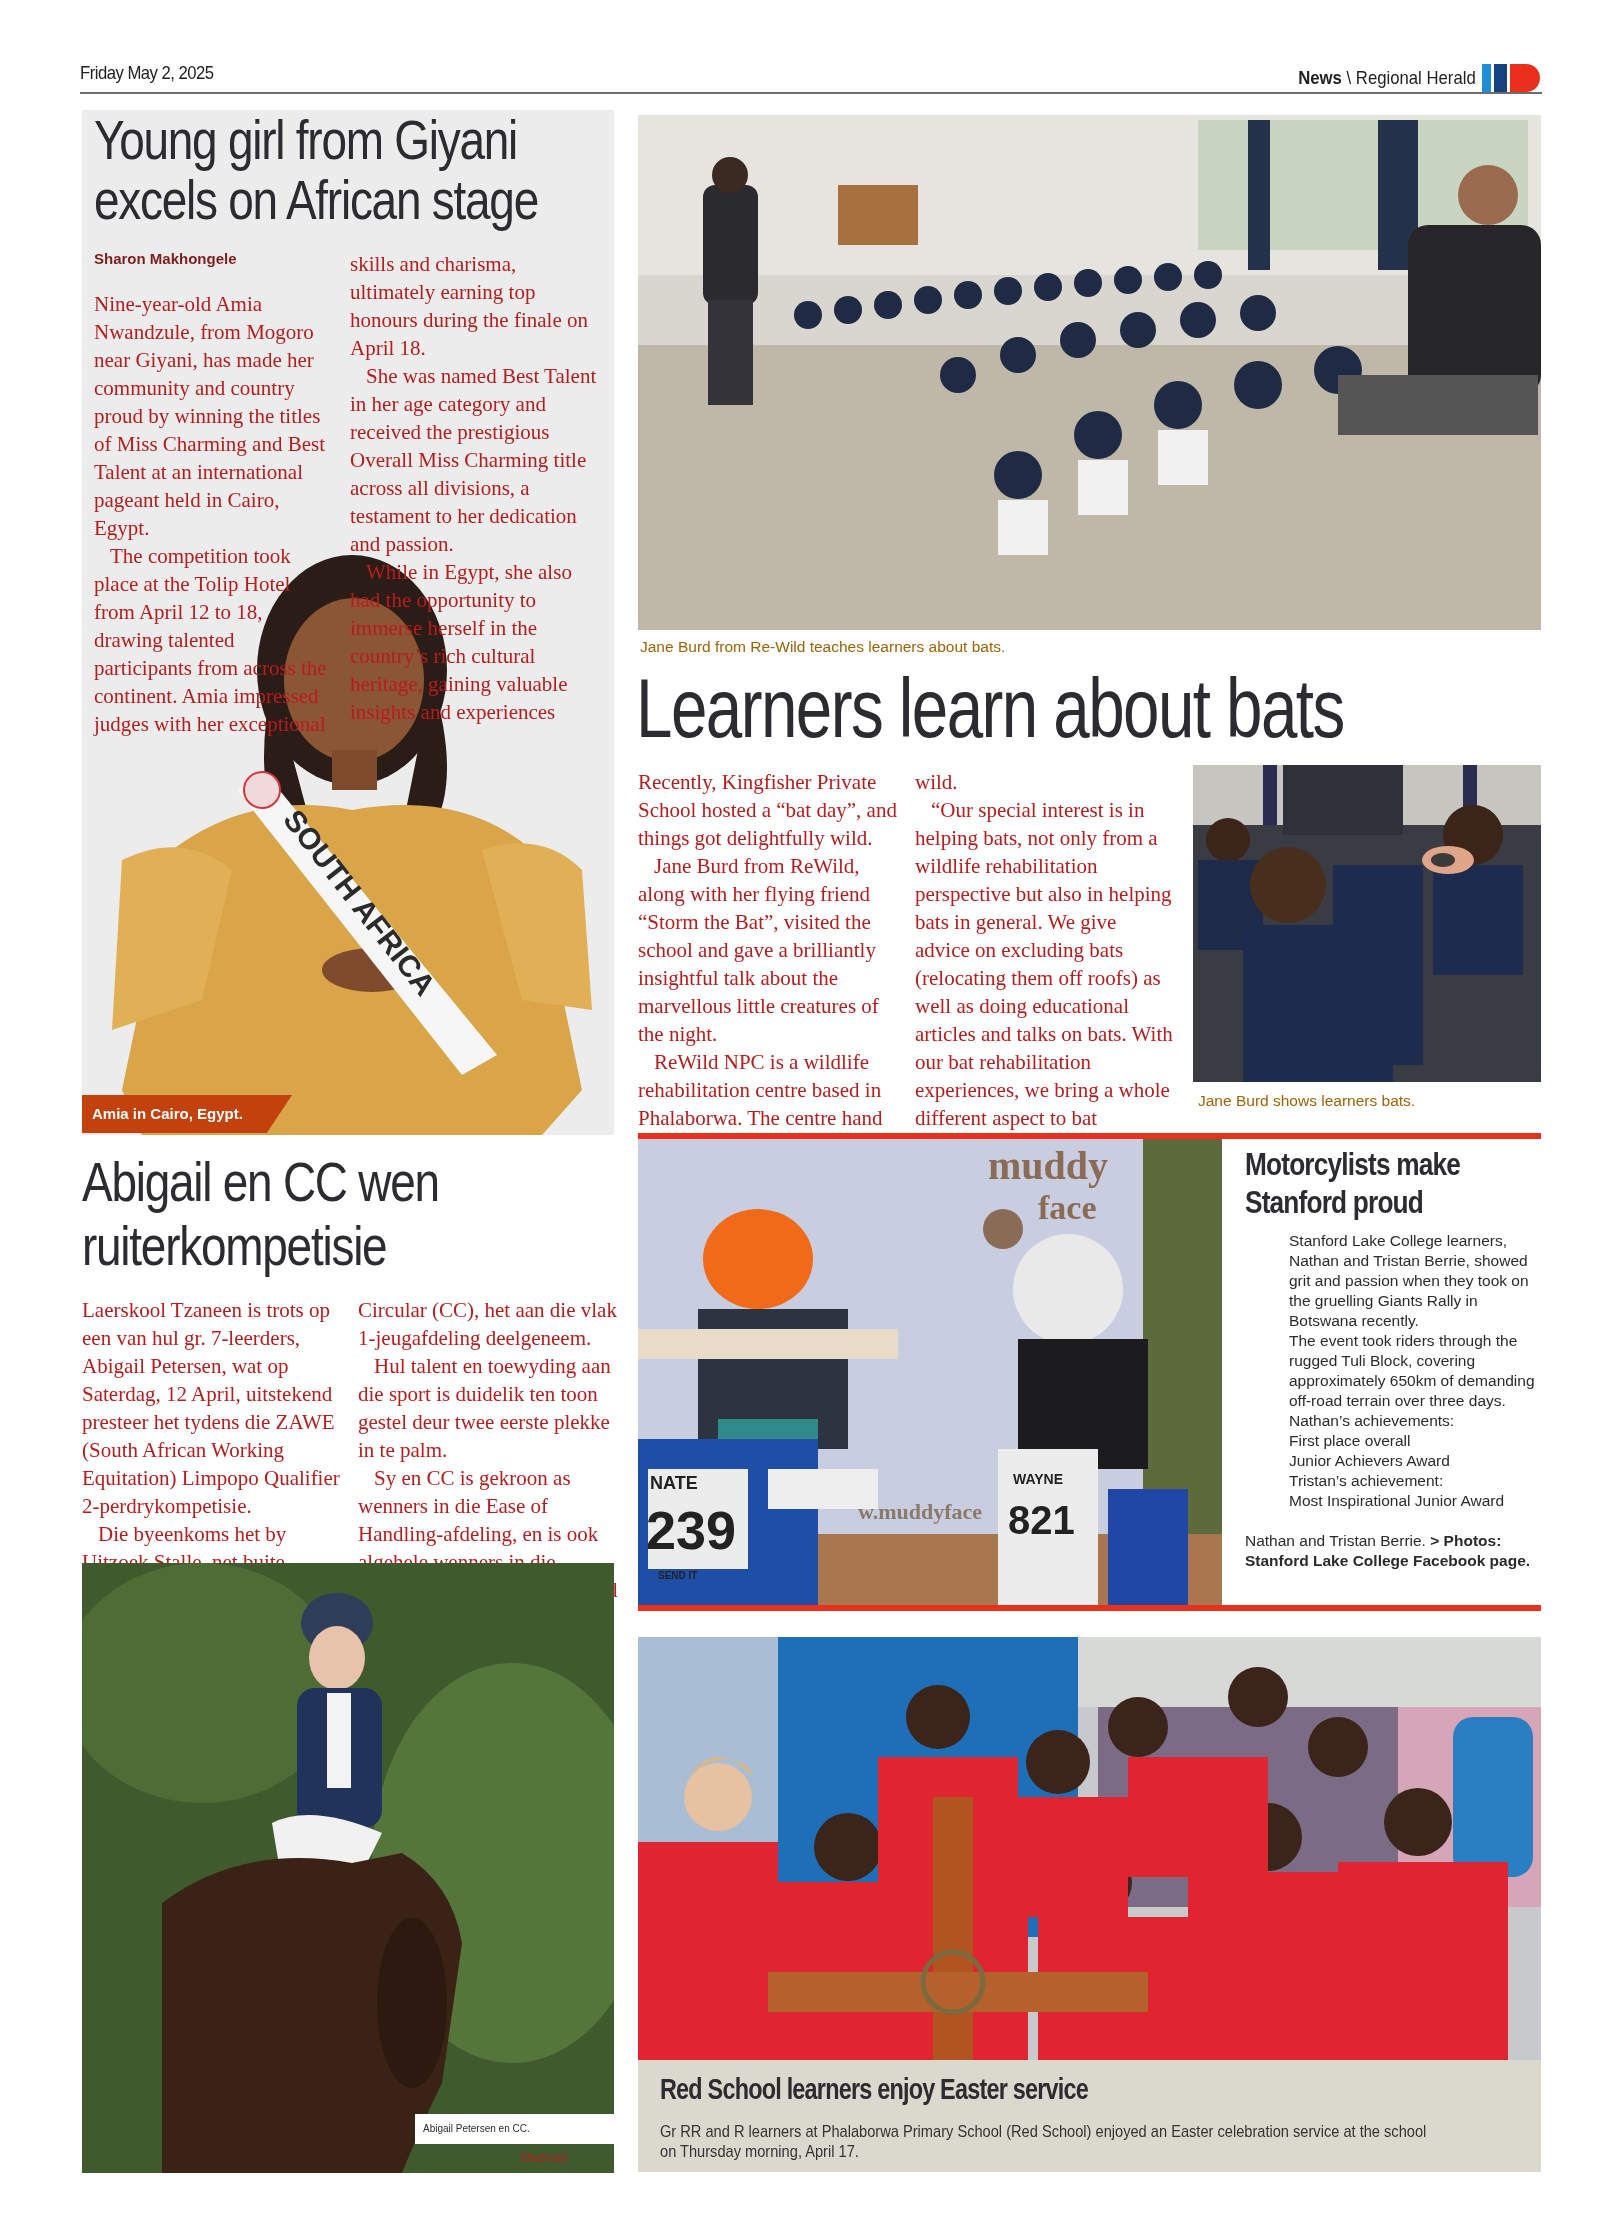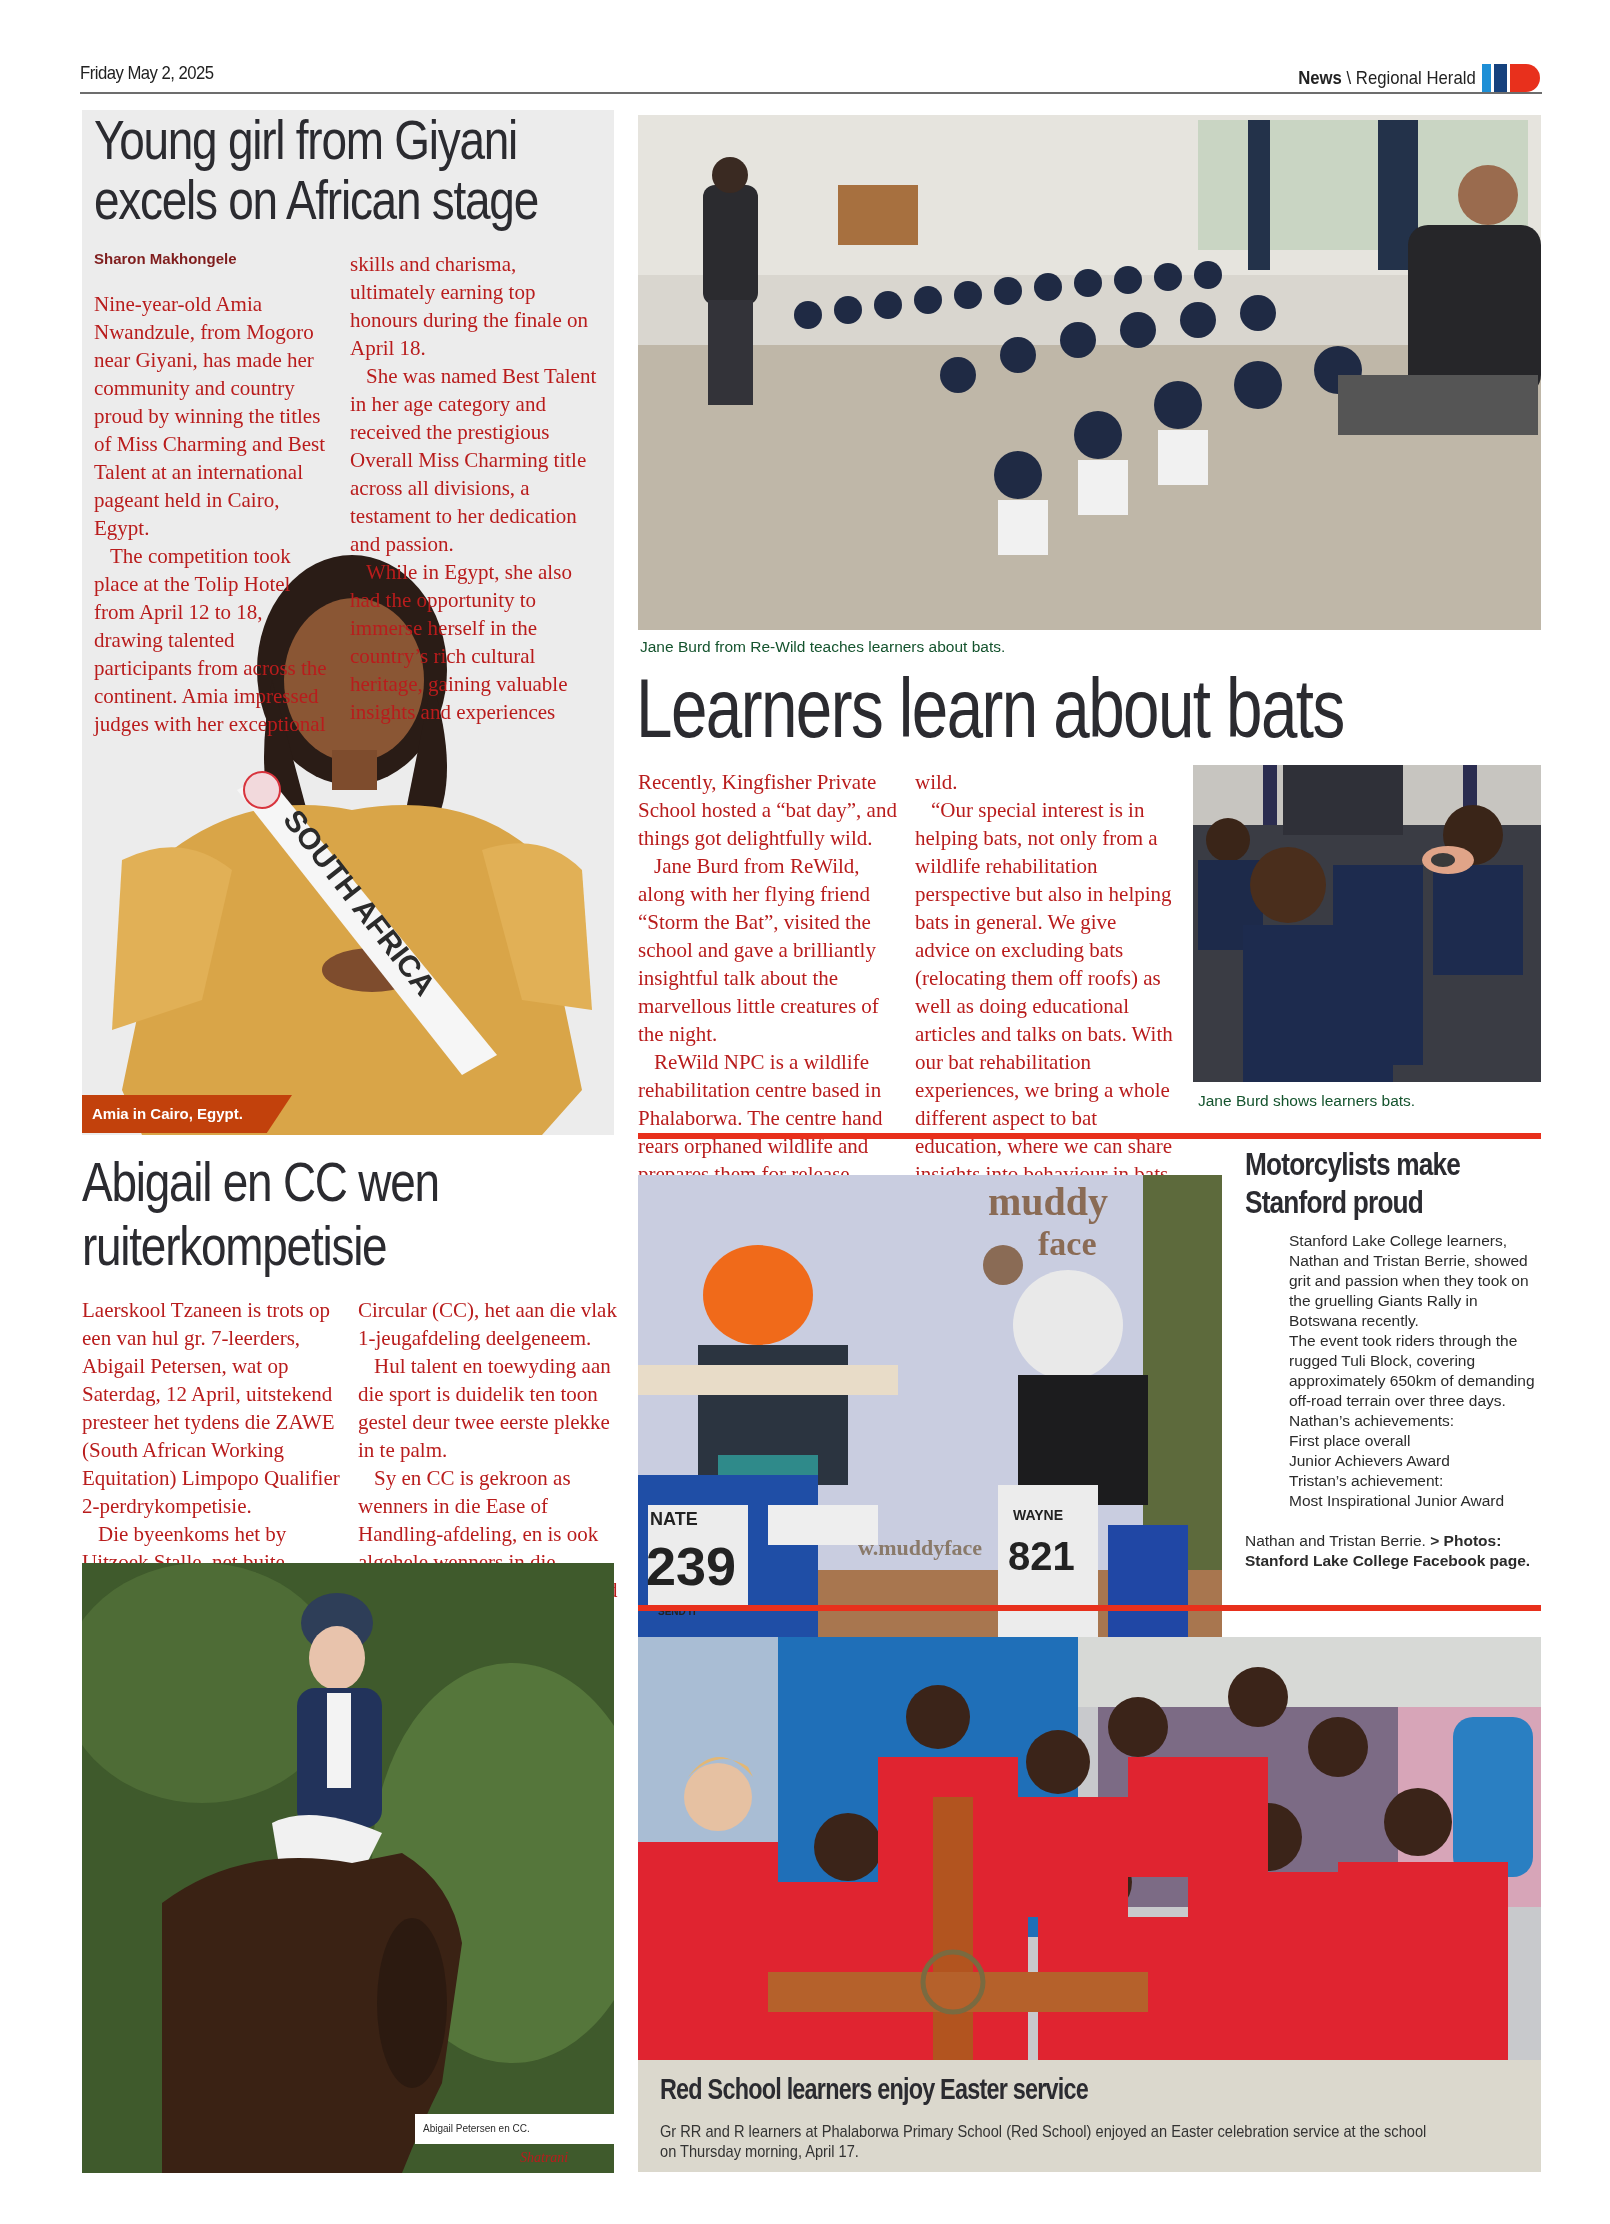--- a/index.html
+++ b/index.html
@@ -25,33 +25,33 @@
   .col-text { font-size: 21px; line-height: 28px; color: #b91c1c; }
   .col-text p { text-indent: 0; }
   .col-text p.ind { text-indent: 16px; }
   .g-col1 { left: 12px; top: 180px; width: 240px; }
   .g-col2 { left: 268px; top: 140px; width: 250px; }
   .girl-photo { left: 0px; top: 420px; width: 532px; height: 605px; }
   .red-cap { left: 0px; top: 985px; width: 210px; height: 38px; background: #c2410c; color: #fff; font-family: "Liberation Sans", sans-serif; font-weight: 700; font-size: 15px; line-height: 38px; padding-left: 10px; clip-path: polygon(0 0,100% 0,88% 100%,0 100%); }
 
   
   .bats-photo { left: 638px; top: 115px; width: 903px; height: 515px; overflow: hidden; }
-  .cap-sans { font-family: "Liberation Sans", sans-serif; font-size: 15.5px; color: #14532d; }
+  .cap-sans { font-family: "Liberation Sans", sans-serif; font-size: 15.5px; color: #a16207; }
   .bats-cap { left: 640px; top: 638px; }
   .bats-head { left: 636px; top: 660px; font-family: "Liberation Sans", sans-serif; font-size: 84px; line-height: 96px; color: #2b2b30; letter-spacing: -2px; transform: scaleX(0.78); transform-origin: left; white-space: nowrap; }
   .b-col1 { left: 638px; top: 768px; width: 265px; }
   .b-col2 { left: 915px; top: 768px; width: 258px; }
   .bats-photo2 { left: 1193px; top: 765px; width: 348px; height: 317px; overflow: hidden; }
   .bats-cap2 { left: 1198px; top: 1092px; }
 
   
   .red-rule { height: 6px; background: #e8301c; }
   .moto-rule-top { left: 638px; top: 1133px; width: 903px; }
   .moto-rule-bot { left: 638px; top: 1605px; width: 903px; }
-  .moto-photo { left: 638px; top: 1139px; width: 584px; height: 466px; overflow: hidden; margin-top: 36px; }
+  .moto-photo { left: 638px; top: 1139px; width: 584px; height: 466px; overflow: hidden; }
   .moto-text { left: 1245px; top: 1145px; width: 296px; }
   .moto-head { font-family: "Liberation Sans", sans-serif; font-weight: 700; font-size: 32px; line-height: 38px; letter-spacing: -1px; color: #2b2b30; transform: scaleX(0.82); transform-origin: left; white-space: nowrap; }
   .moto-body { margin-top: 10px; font-family: "Liberation Sans", sans-serif; font-size: 15.5px; line-height: 20px; color: #2b2b2b; margin-left: 44px; }
   .moto-cap { margin-top: 20px; font-family: "Liberation Sans", sans-serif; font-size: 15.5px; line-height: 20px; color: #2b2b2b; }
   .moto-cap b { font-weight: 700; }
 
   
   .easter-photo { left: 638px; top: 1637px; width: 903px; height: 423px; overflow: hidden; }
   .easter-strip { left: 638px; top: 2060px; width: 903px; height: 112px; background: #dbd8cd; }
   .easter-head { left: 22px; top: 12px; font-family: "Liberation Sans", sans-serif; font-weight: 700; font-size: 30px; letter-spacing: -1px; color: #2b2b30; transform: scaleX(0.78); transform-origin: left; white-space: nowrap; }

